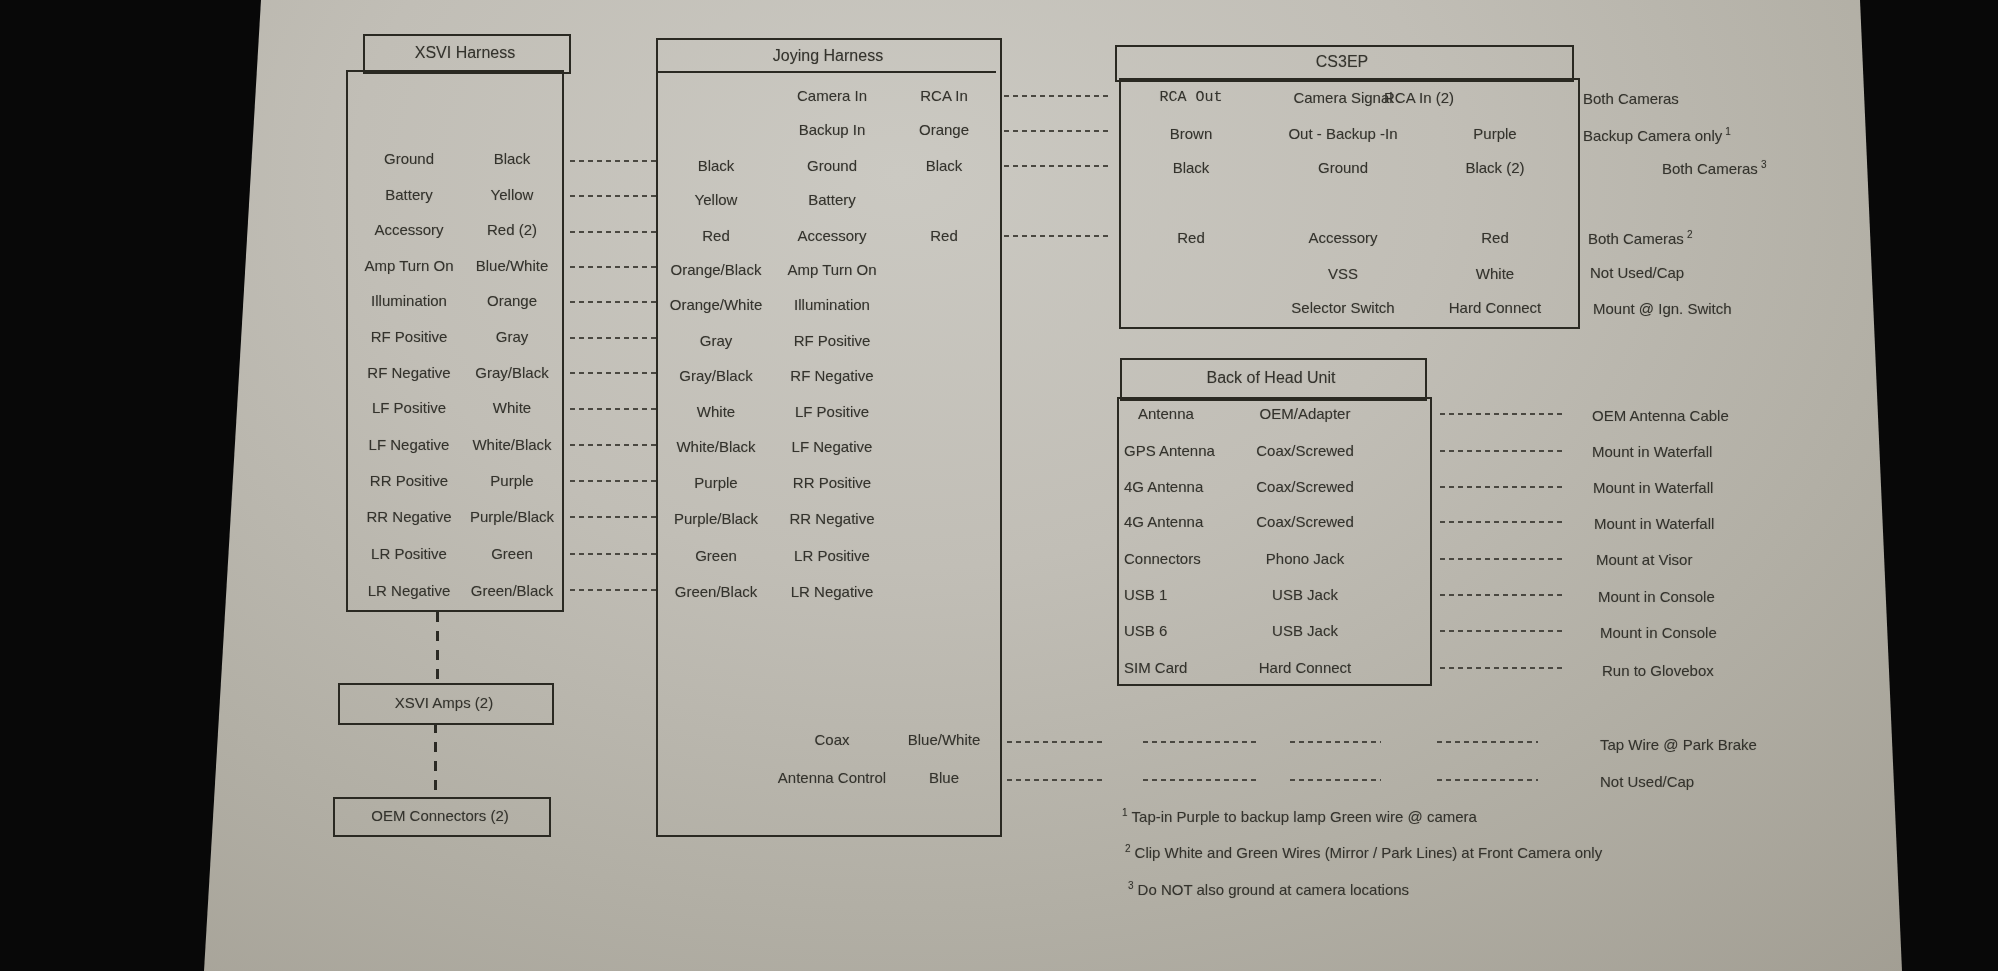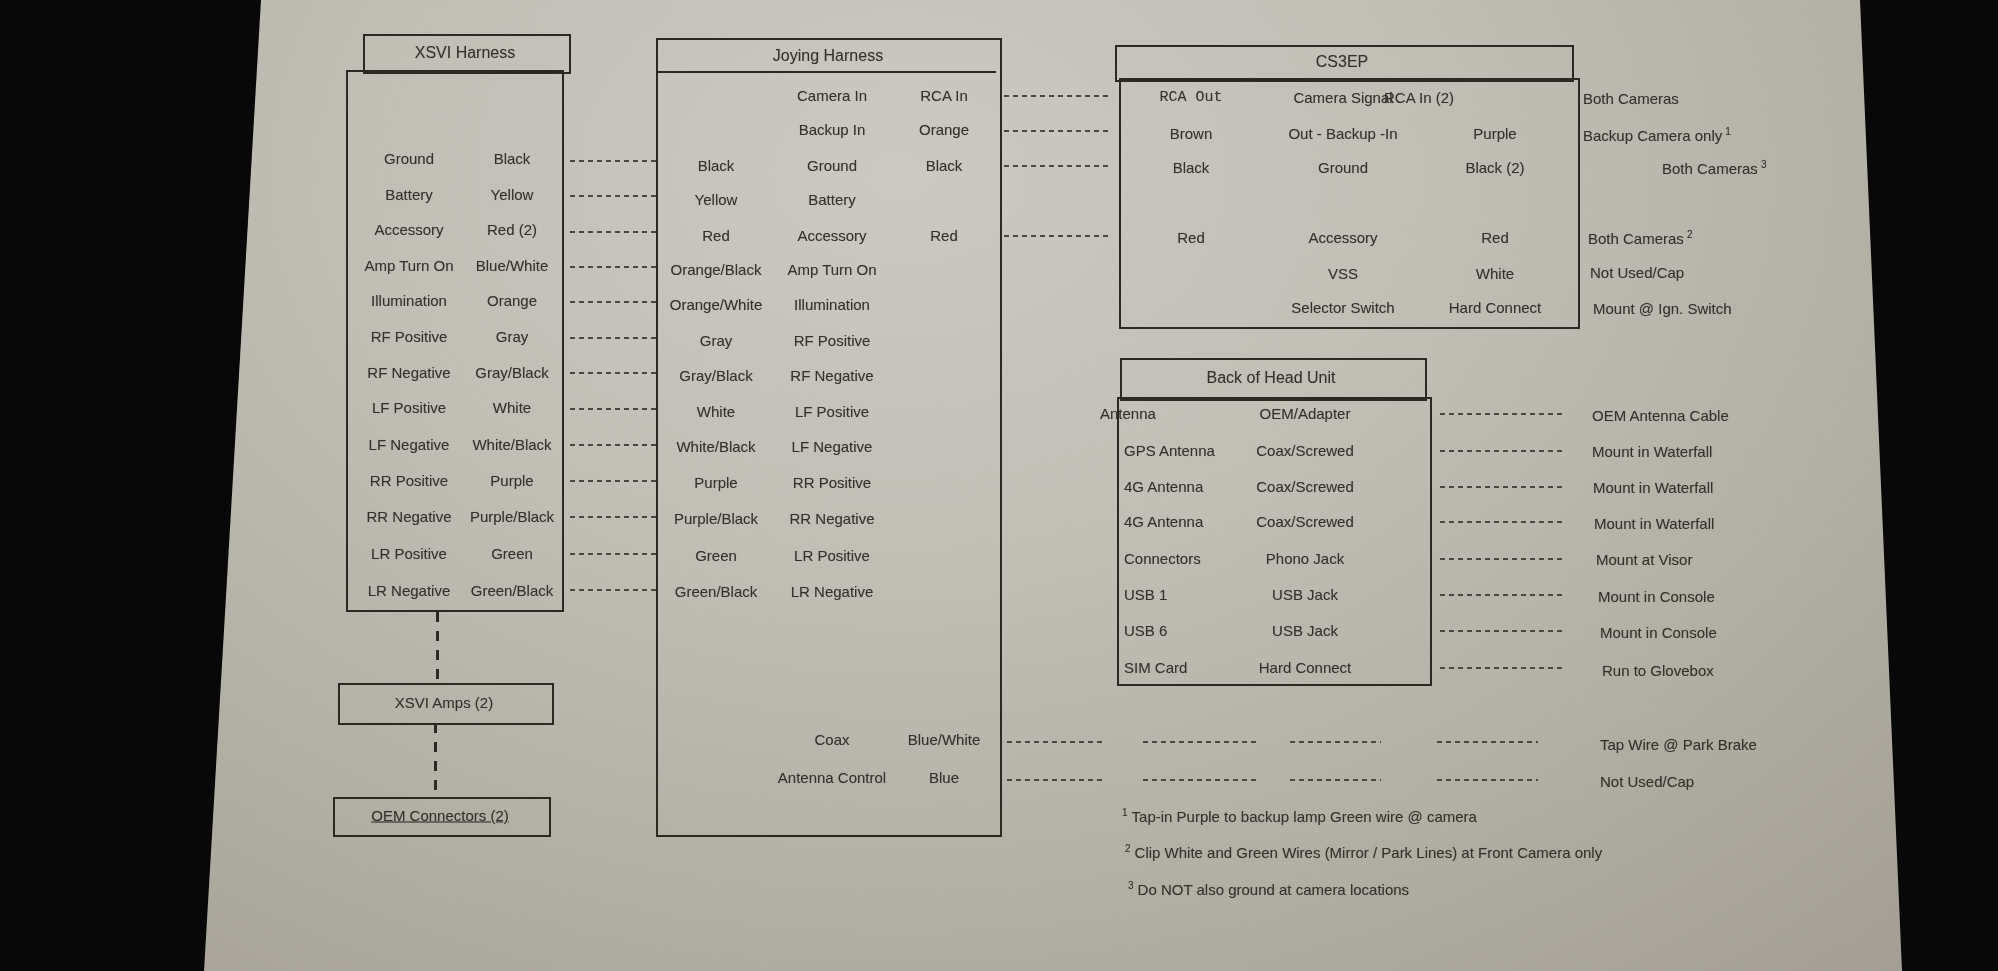--- a/index.html
+++ b/index.html
@@ -70,21 +70,21 @@
   <div class="dash" style="left:570px;top:480px;width:90px;"></div>
   <div class="dash" style="left:570px;top:516px;width:90px;"></div>
   <div class="dash" style="left:570px;top:553px;width:90px;"></div>
   <div class="dash" style="left:570px;top:589px;width:90px;"></div>
 
   <div class="vdash" style="left:436px;top:612px;height:69px;"></div>
   <div class="box" style="left:338px;top:683px;width:212px;height:38px;"></div>
   <span class="c" style="left:444px;top:702px;">XSVI Amps (2)</span>
   <div class="vdash" style="left:434px;top:723px;height:72px;"></div>
   <div class="box" style="left:333px;top:797px;width:214px;height:36px;"></div>
-  <span class="c" style="left:440px;top:815px;text-decoration:underline;">OEM Connectors (2)</span>
+  <span class="c" style="left:440px;top:815px;">OEM Connectors (2)</span>
 
   <div class="box" style="left:656px;top:38px;width:342px;height:795px;"></div>
   <div class="hline" style="left:658px;top:71px;width:338px;"></div>
   <span class="c t" style="left:828px;top:56px;">Joying Harness</span>
 
   <span class="c" style="left:832px;top:95px;">Camera In</span>
   <span class="c" style="left:944px;top:95px;">RCA In</span>
   <span class="c" style="left:832px;top:129px;">Backup In</span>
   <span class="c" style="left:944px;top:129px;">Orange</span>
   <span class="c" style="left:716px;top:165px;">Black</span>
@@ -162,21 +162,21 @@
   <span class="l" style="left:1583px;top:135px;"><span>Backup Camera only</span><sup>1</sup></span>
   <span class="l" style="left:1662px;top:168px;"><span>Both Cameras</span><sup>3</sup></span>
   <span class="l" style="left:1588px;top:238px;"><span>Both Cameras</span><sup>2</sup></span>
   <span class="l" style="left:1590px;top:272px;"><span>Not Used/Cap</span></span>
   <span class="l" style="left:1593px;top:308px;"><span>Mount @ Ign. Switch</span></span>
 
   <div class="box" style="left:1120px;top:358px;width:303px;height:39px;"></div>
   <span class="c t" style="left:1271px;top:378px;">Back of Head Unit</span>
   <div class="box" style="left:1117px;top:397px;width:311px;height:285px;"></div>
 
-  <span class="l" style="left:1100px;top:413px;text-align:center;">Antenna</span>
+  <span class="l" style="left:1138px;top:413px;text-align:center;">Antenna</span>
   <span class="c" style="left:1305px;top:413px;">OEM/Adapter</span>
   <span class="l" style="left:1124px;top:450px;">GPS Antenna</span>
   <span class="c" style="left:1305px;top:450px;">Coax/Screwed</span>
   <span class="l" style="left:1124px;top:486px;">4G Antenna</span>
   <span class="c" style="left:1305px;top:486px;">Coax/Screwed</span>
   <span class="l" style="left:1124px;top:521px;">4G Antenna</span>
   <span class="c" style="left:1305px;top:521px;">Coax/Screwed</span>
   <span class="l" style="left:1124px;top:558px;">Connectors</span>
   <span class="c" style="left:1305px;top:558px;">Phono Jack</span>
   <span class="l" style="left:1124px;top:594px;">USB 1</span>

